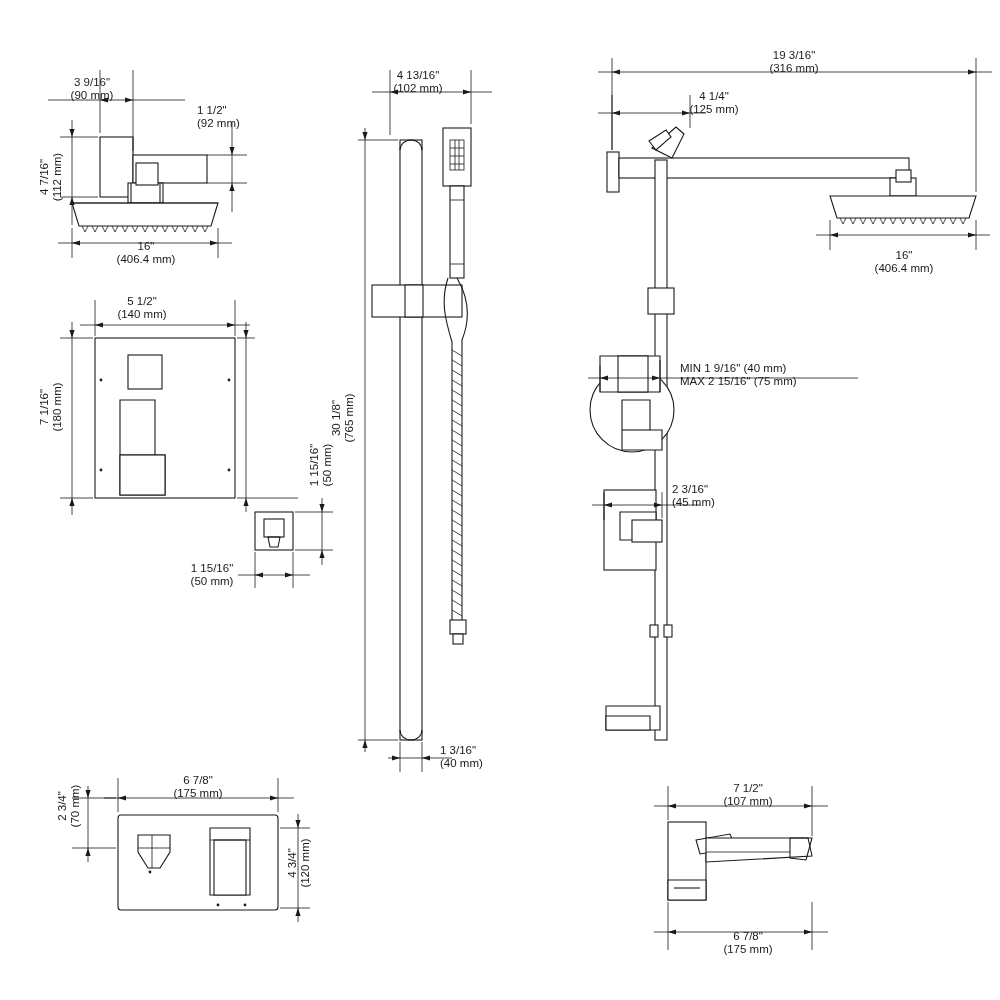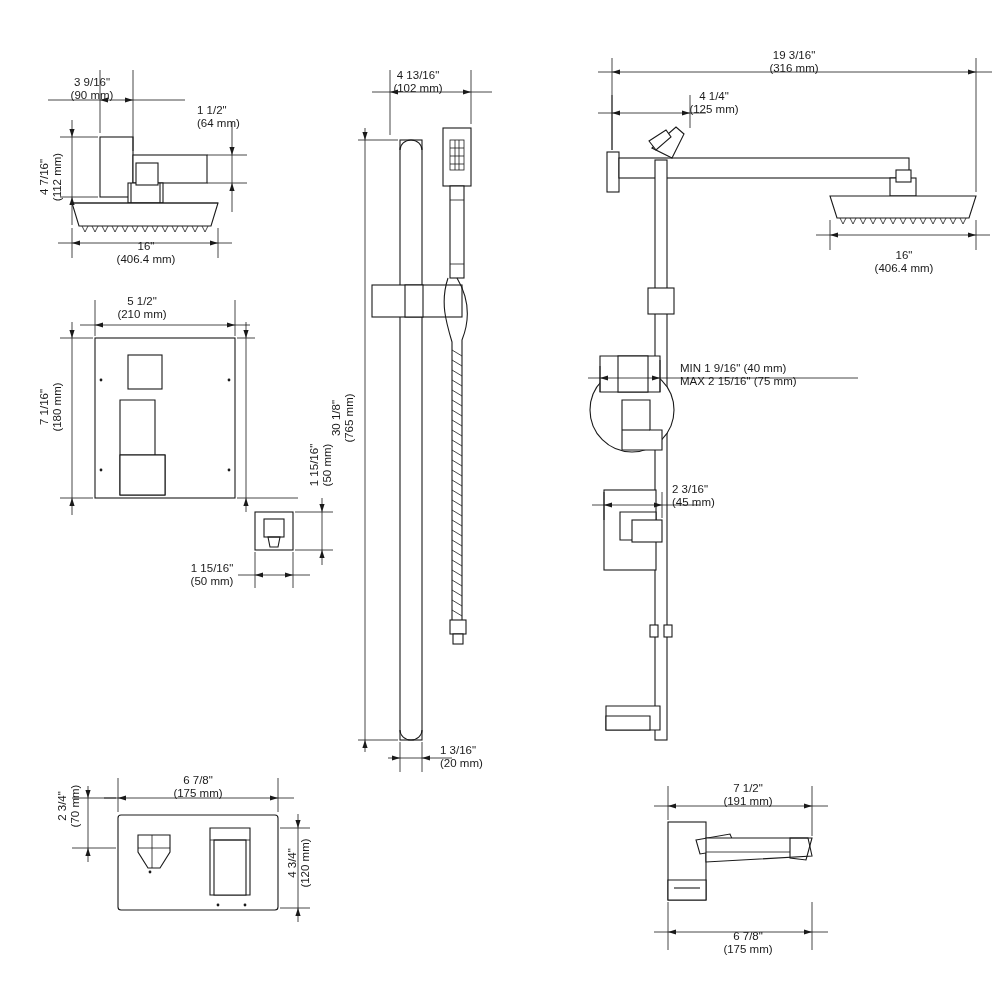--- a/index.html
+++ b/index.html
@@ -393,48 +393,48 @@
         <path class="fillk" d="M812 932 l-8 -2.6 l0 5.2 Z" stroke="none"></path>
       </g>
     </g>
 
   </svg>
 
   <div class="dimtext center" style="left:92px; top:76px;"><span>3 9/16"</span>
 <span>(90 mm)</span></div>
 
   <div class="dimtext left" style="left:197px; top:104px;"><span>1 1/2"</span>
-<span>(64 mm)</span></div>
+<span>(92 mm)</span></div>
 
   <div class="dimtext center vert" style="left:38px; top:222px; width:90px;"><span>4 7/16"</span>
 <span>(112 mm)</span></div>
 
   <div class="dimtext center" style="left:146px; top:240px;"><span>16"</span>
 <span>(406.4 mm)</span></div>
 
   <div class="dimtext center" style="left:142px; top:295px;"><span>5 1/2"</span>
-<span>(210 mm)</span></div>
+<span>(140 mm)</span></div>
 
   <div class="dimtext center vert" style="left:38px; top:452px; width:90px;"><span>7 1/16"</span>
 <span>(180 mm)</span></div>
 
   <div class="dimtext center vert" style="left:308px; top:510px; width:90px;"><span>1 15/16"</span>
 <span>(50 mm)</span></div>
 
   <div class="dimtext center" style="left:212px; top:562px;"><span>1 15/16"</span>
 <span>(50 mm)</span></div>
 
   <div class="dimtext center" style="left:418px; top:69px;"><span>4 13/16"</span>
 <span>(102 mm)</span></div>
 
   <div class="dimtext center vert" style="left:330px; top:468px; width:100px;"><span>30 1/8"</span>
 <span>(765 mm)</span></div>
 
   <div class="dimtext left" style="left:440px; top:744px;"><span>1 3/16"</span>
-<span>(20 mm)</span></div>
+<span>(40 mm)</span></div>
 
   <div class="dimtext center" style="left:794px; top:49px;"><span>19 3/16"</span>
 <span>(316 mm)</span></div>
 
   <div class="dimtext center" style="left:714px; top:90px;"><span>4 1/4"</span>
 <span>(125 mm)</span></div>
 
   <div class="dimtext center" style="left:904px; top:249px;"><span>16"</span>
 <span>(406.4 mm)</span></div>
 
@@ -447,18 +447,18 @@
   <div class="dimtext center" style="left:198px; top:774px;"><span>6 7/8"</span>
 <span>(175 mm)</span></div>
 
   <div class="dimtext center vert" style="left:56px; top:846px; width:80px;"><span>2 3/4"</span>
 <span>(70 mm)</span></div>
 
   <div class="dimtext center vert" style="left:286px; top:908px; width:90px;"><span>4 3/4"</span>
 <span>(120 mm)</span></div>
 
   <div class="dimtext center" style="left:748px; top:782px;"><span>7 1/2"</span>
-<span>(191 mm)</span></div>
+<span>(107 mm)</span></div>
 
   <div class="dimtext center" style="left:748px; top:930px;"><span>6 7/8"</span>
 <span>(175 mm)</span></div>
 
 </div>
 
 </body></html>

